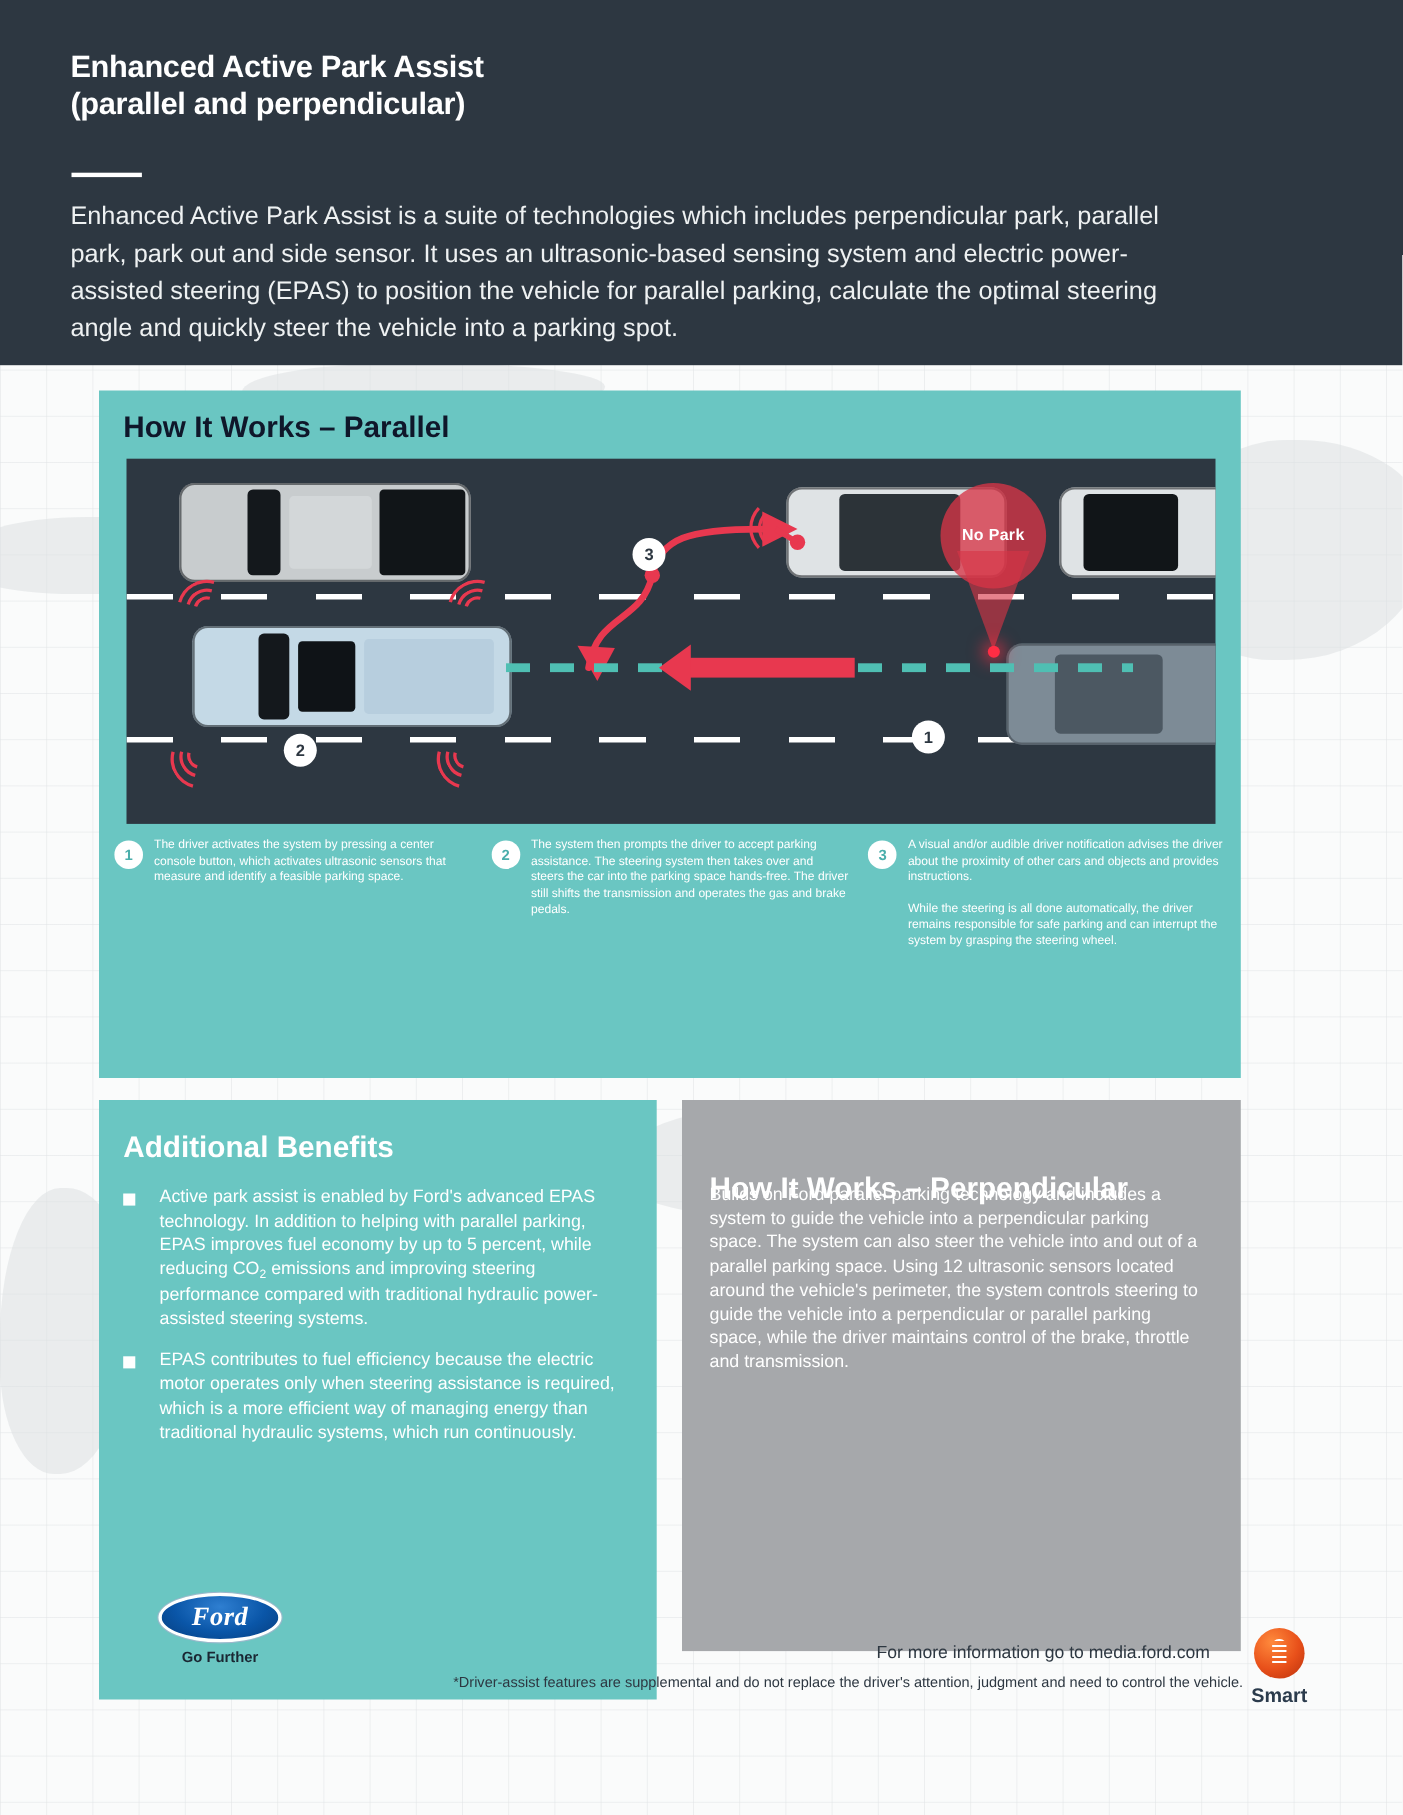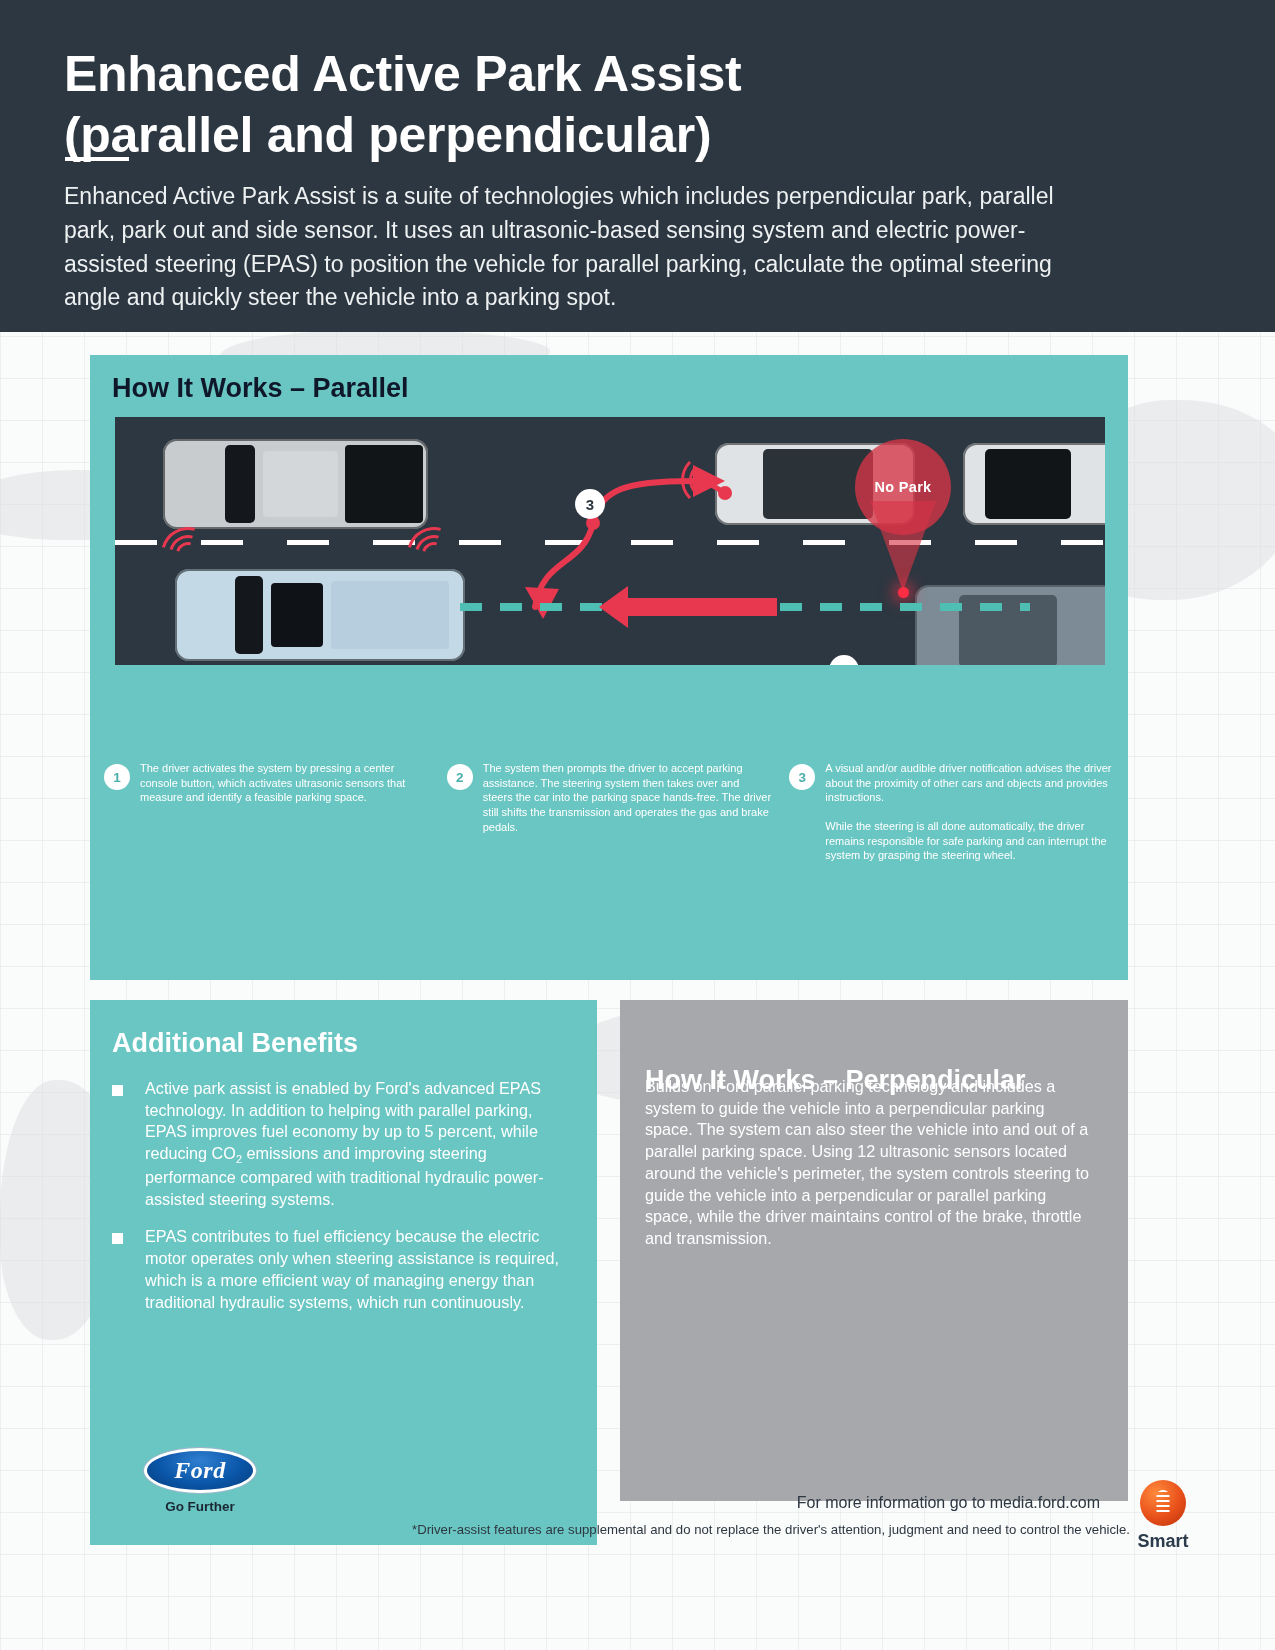--- a/index.html
+++ b/index.html
@@ -37,21 +37,21 @@
     left: 0; top: 0;
     width: 1275px;
     height: 332px;
     background: #2d3741;
     z-index: 2;
   }
   .header h1 {
     position: absolute;
     left: 64px; top: 44px;
     color: #ffffff;
-    font-size: 50px;
+    font-size: 28px;
     font-weight: bold;
     line-height: 1.22;
     letter-spacing: -.3px;
     width: 900px;
   }
   .header .rule {
     position: absolute;
     left: 65px; top: 157px;
     width: 64px; height: 4px;
     background: #ffffff;
@@ -80,21 +80,21 @@
     color: #0f172a;
     font-size: 27px;
     font-weight: bold;
   }
 
   
   .diagram {
     position: absolute;
     left: 25px; top: 62px;
     width: 990px;
-    height: 248px;
+    height: 332px;
     background: #2d3741;
     overflow: hidden;
   }
   .lane-dashes {
     position: absolute;
     left: 0;
     width: 990px;
     height: 5px;
     background: repeating-linear-gradient(to right,
        #ffffff 0 42px, transparent 42px 86px);

